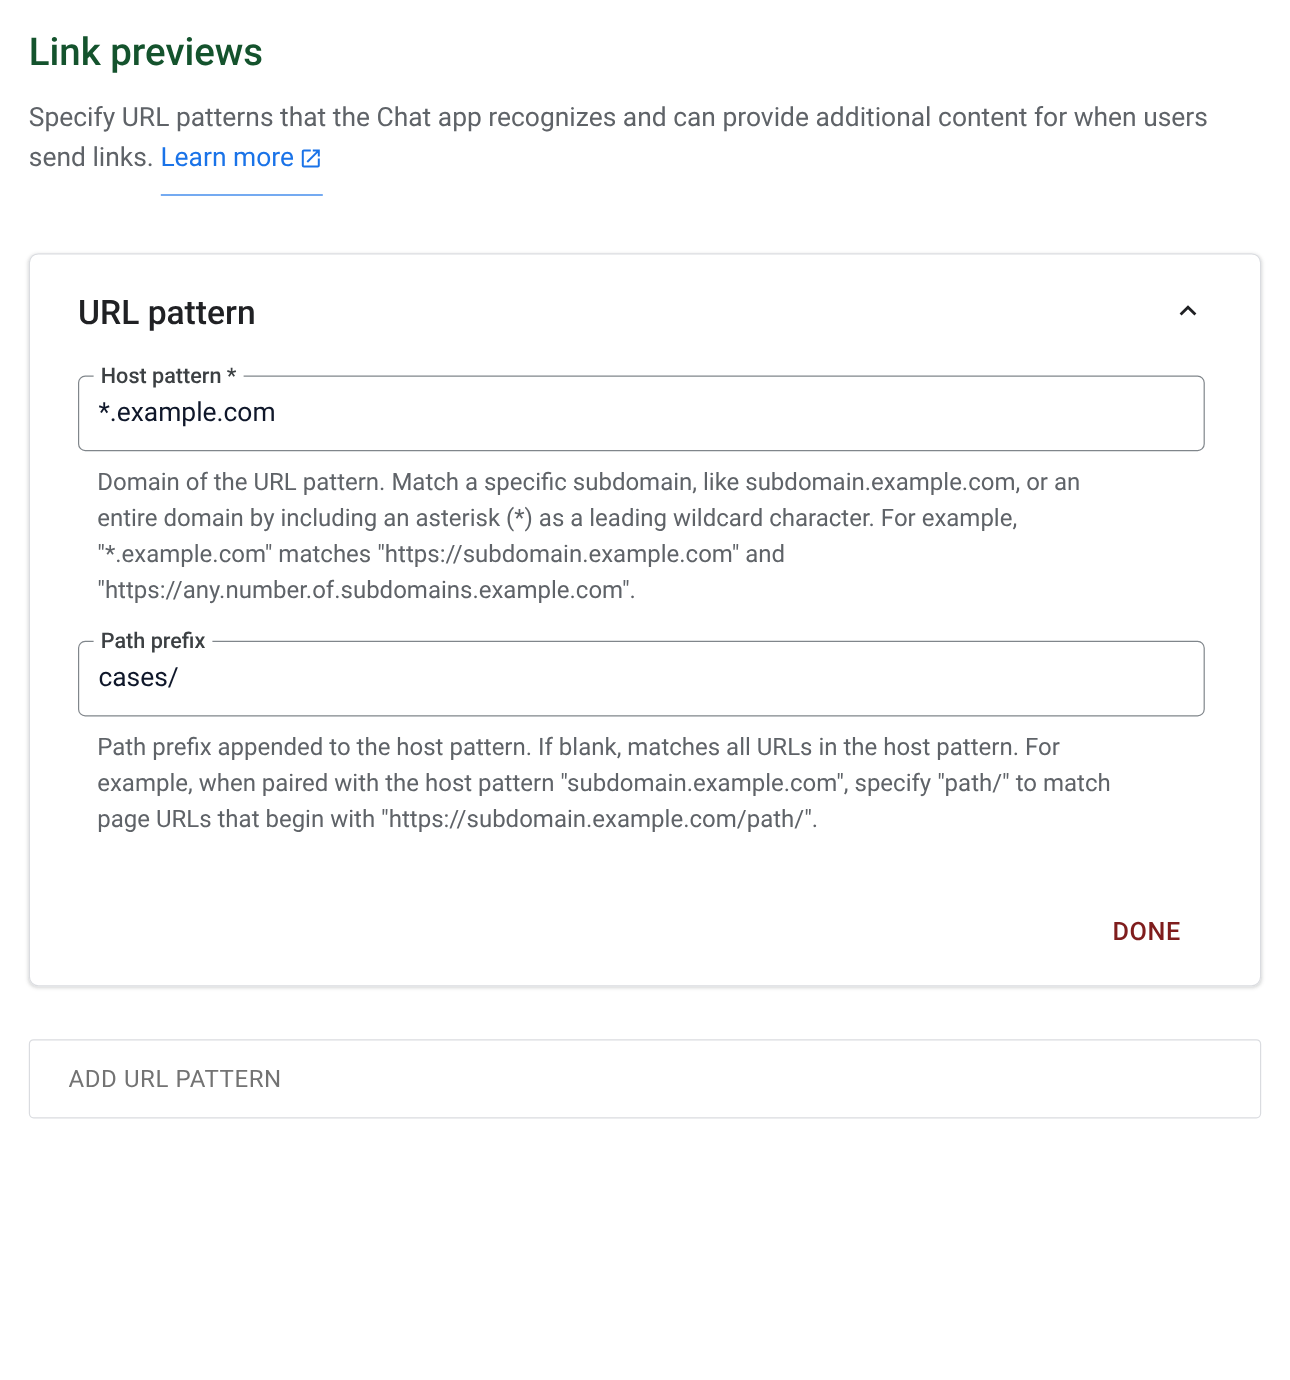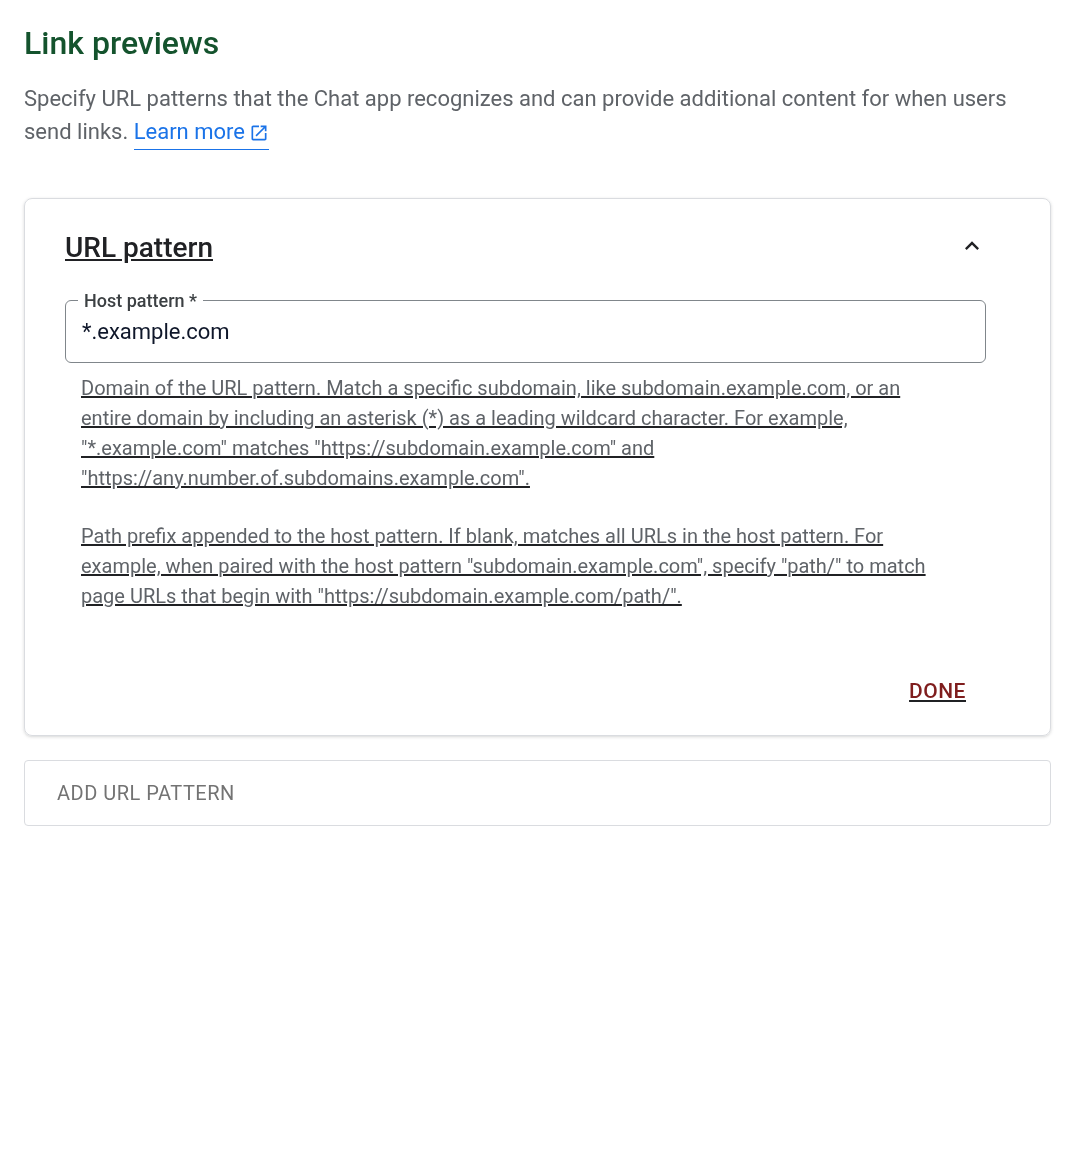--- a/index.html
+++ b/index.html
@@ -24,37 +24,36 @@
       font-size: 22px;
       color: #5f6368;
       line-height: 1.5;
       margin-bottom: 48px;
       max-width: 1000px;
     }
     .learn-more-link {
       color: #1a73e8;
       text-decoration: none;
       border-bottom: 1px solid #1a73e8;
-      padding-bottom: 1px;
+      padding-bottom: 14px;
       display: inline-flex;
       align-items: center;
       gap: 4px;
     }
     .learn-more-link svg {
       width: 20px;
       height: 20px;
       vertical-align: middle;
     }
     .card {
       border: 1px solid #dadce0;
       border-radius: 8px;
-      padding: 32px 64px 24px 40px;
+      padding: 32px 46px 24px 40px;
       box-shadow: 0 1px 2px rgba(60,64,67,0.1), 0 1px 3px 1px rgba(60,64,67,0.08);
-      margin-bottom: 24px;
-      text-decoration: underline;
+      margin-bottom: 44px;
     }
     .card-header {
       display: flex;
       justify-content: space-between;
       align-items: center;
       margin-bottom: 36px;
     }
     .card-title {
       font-size: 28px;
       font-weight: 500;
@@ -170,20 +169,24 @@
 
   <div class="field-group">
     <div class="outlined-field">
       <span class="field-label">Host pattern *</span>
       <input type="text" class="field-input" value="*.example.com" style="">
     </div>
     <div class="field-help">Domain of the URL pattern. Match a specific subdomain, like subdomain.example.com, or an entire domain by including an asterisk (*) as a leading wildcard character. For example, "*.example.com" matches "https://subdomain.example.com" and "https://any.number.of.subdomains.example.com".</div>
   </div>
 
   <div class="field-group">
+    <div class="outlined-field">
+      <span class="field-label">Path prefix</span>
+      <input type="text" class="field-input" value="cases/" style="">
+    </div>
     <div class="field-help">Path prefix appended to the host pattern. If blank, matches all URLs in the host pattern. For example, when paired with the host pattern "subdomain.example.com", specify "path/" to match page URLs that begin with "https://subdomain.example.com/path/".</div>
   </div>
 
   <div class="card-actions">
     <button class="done-button">DONE</button>
   </div>
 </div>
 
 <div class="add-button-container">
   <button class="add-button">ADD URL PATTERN</button>

